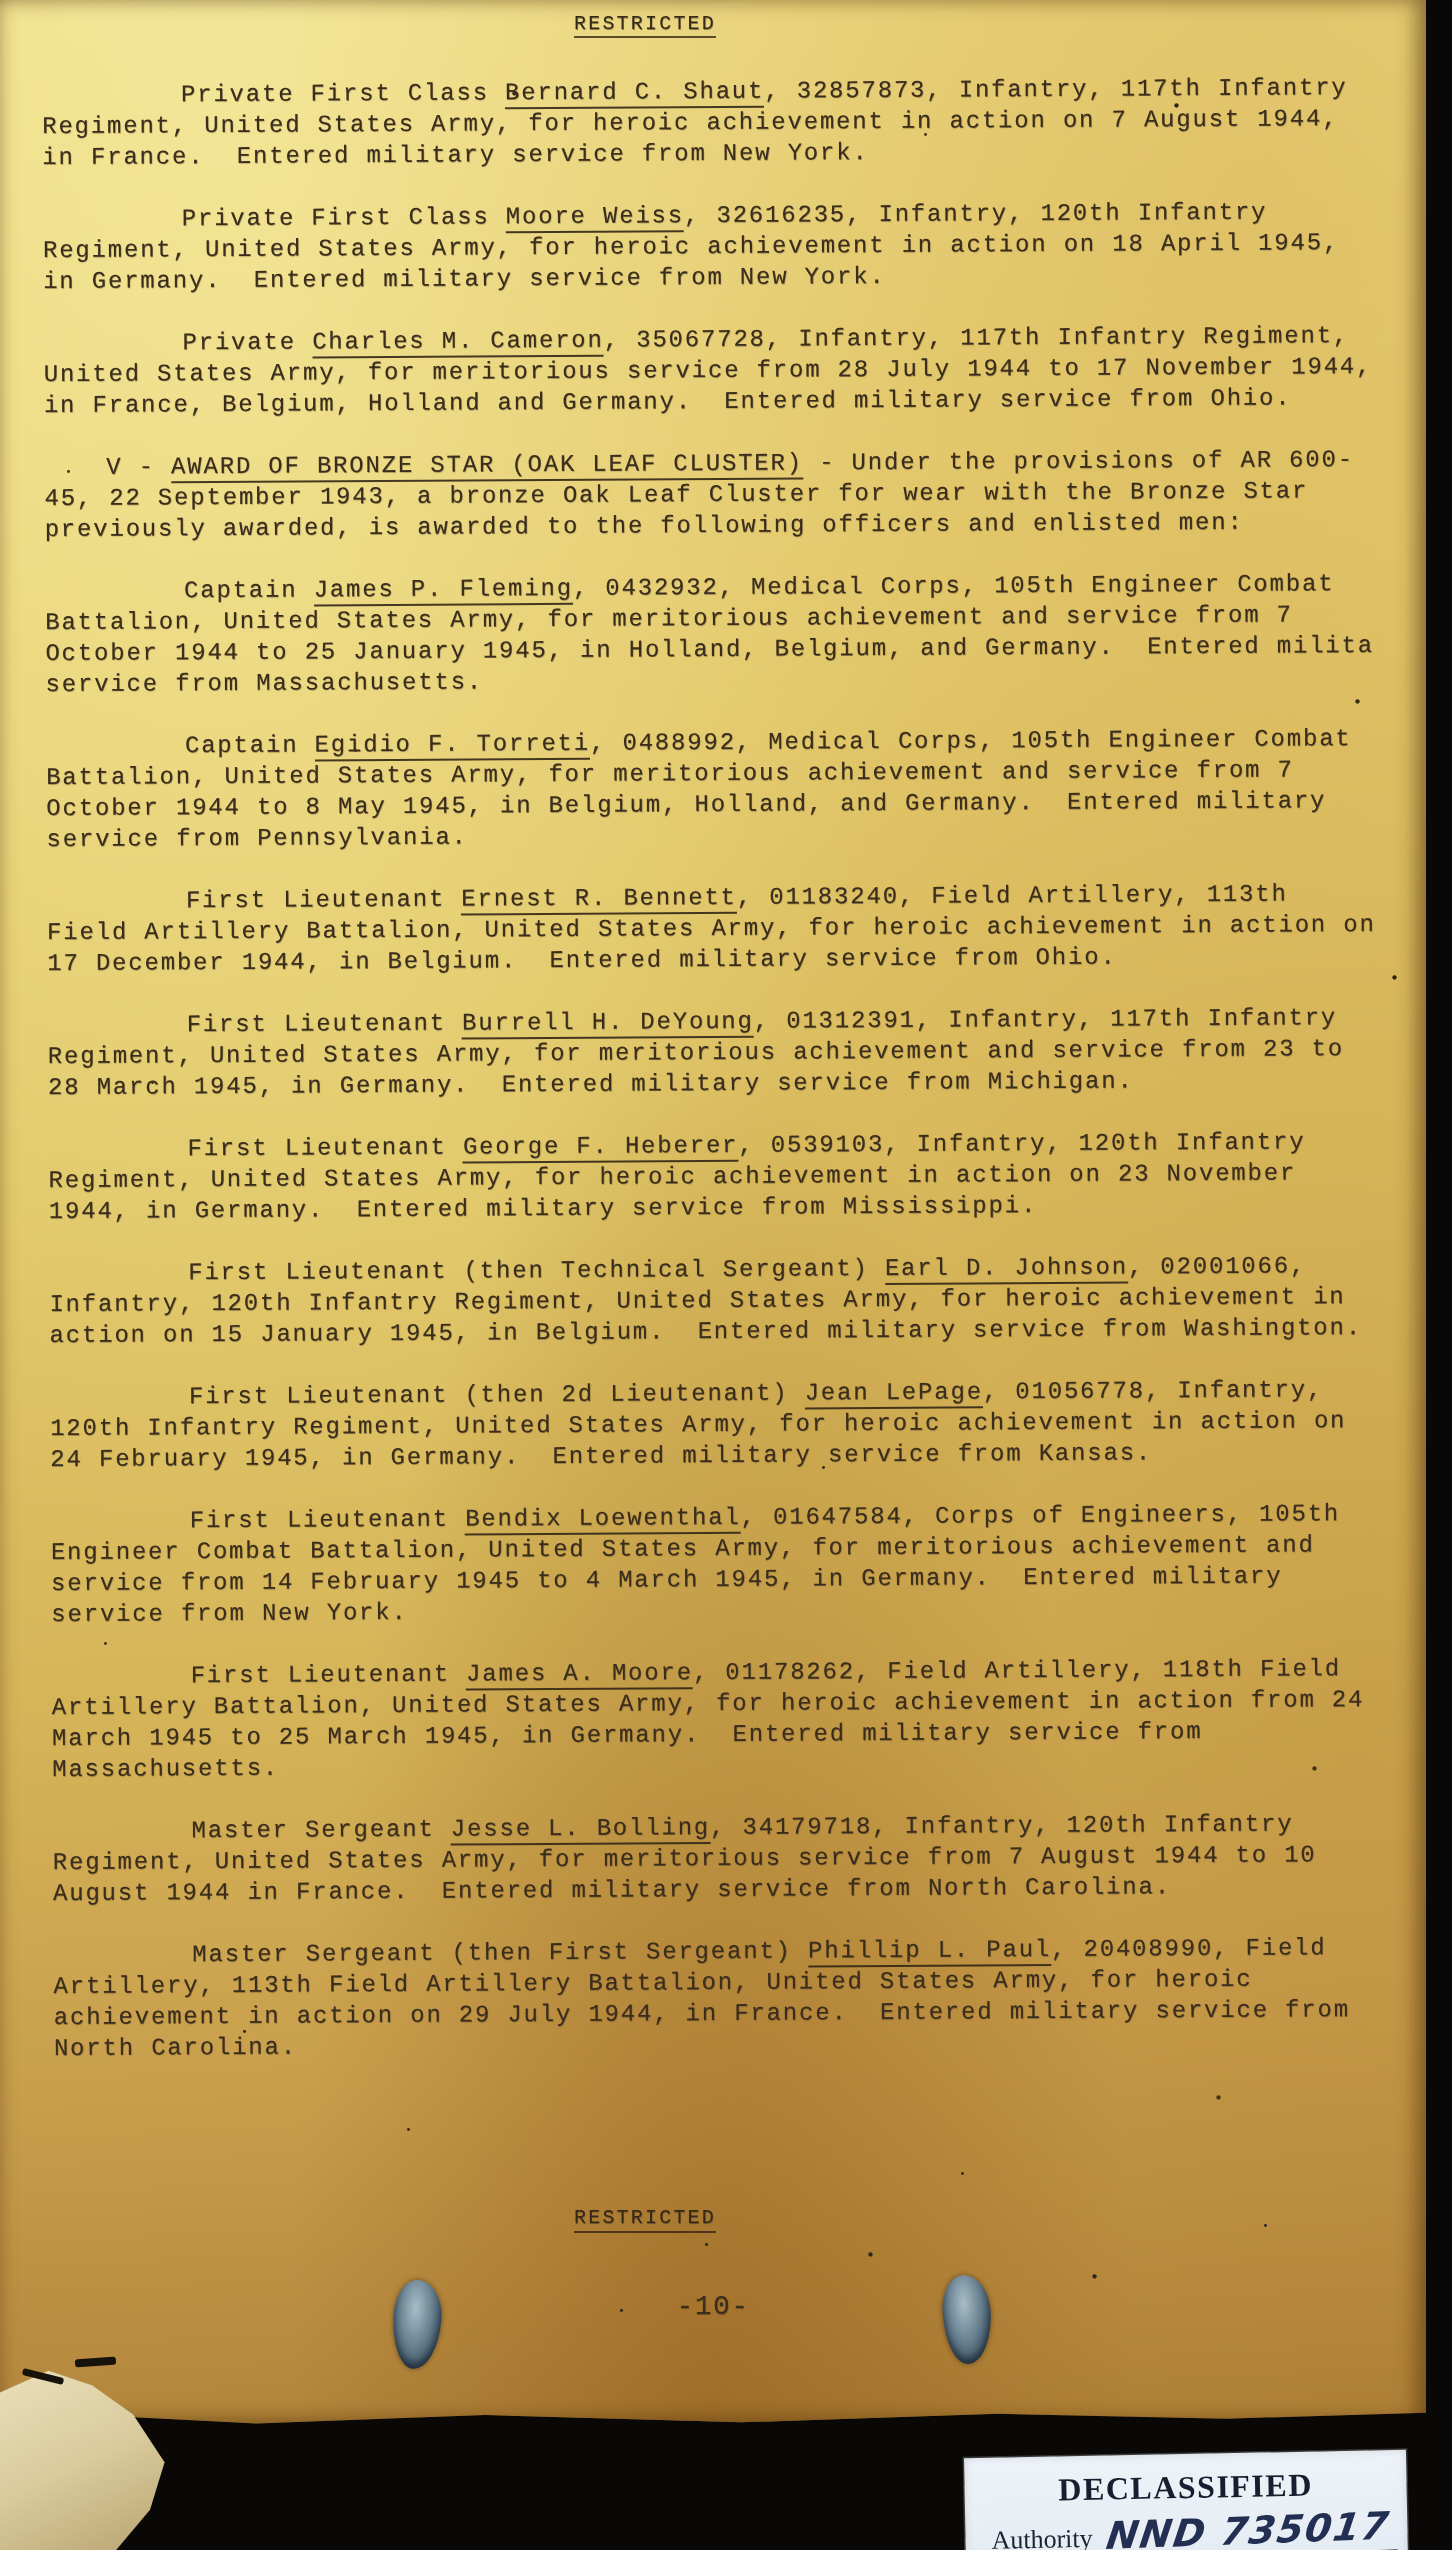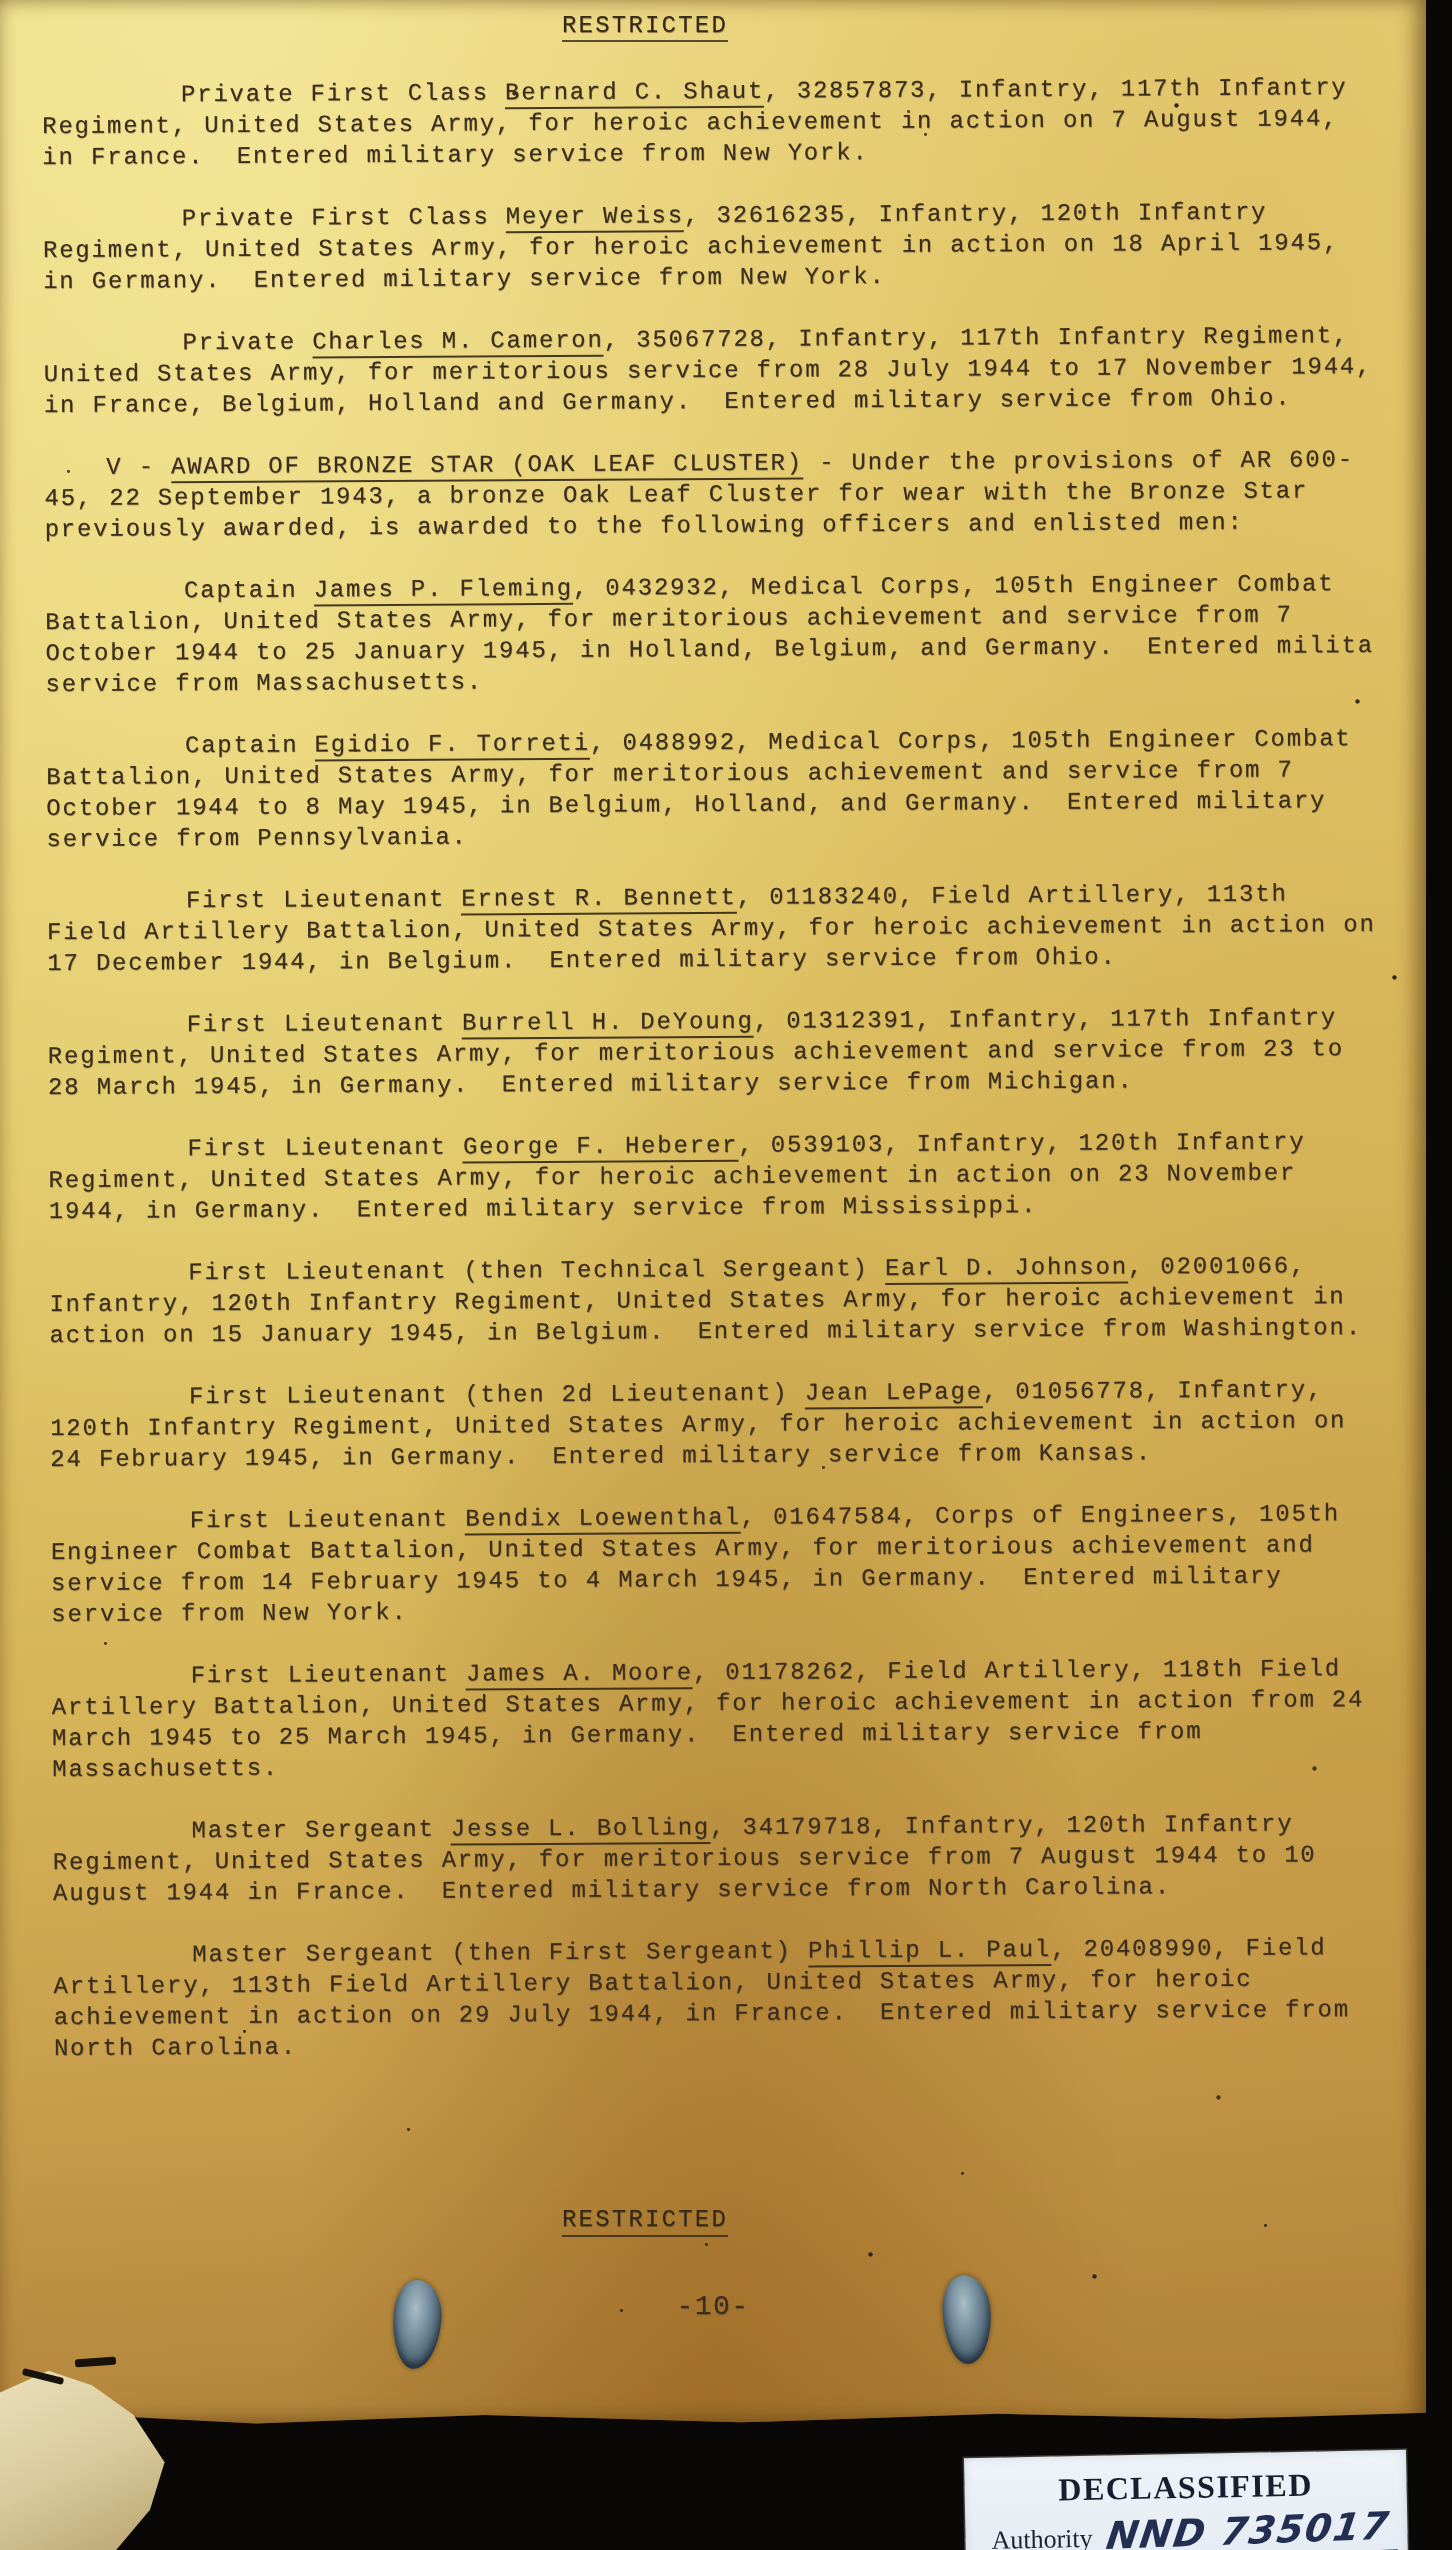--- a/index.html
+++ b/index.html
@@ -10,21 +10,21 @@
     background:
       radial-gradient(ellipse at 88% 10%, rgba(196,140,52,0.30), transparent 55%),
       radial-gradient(ellipse at 15% 4%, rgba(255,248,190,0.35), transparent 45%),
       radial-gradient(ellipse at 50% 103%, rgba(140,86,22,0.50), transparent 42%),
       radial-gradient(ellipse at 95% 70%, rgba(170,115,40,0.28), transparent 50%),
       linear-gradient(177deg,#eedd84 0%,#e8d375 26%,#e0c767 48%,#d6b559 68%,#c89e4c 84%,#b78a3f 95%,#ad8037 100%);
     clip-path:polygon(0% 0%,100% 0%,100% 99.45%,86% 99.7%,70% 99.5%,52% 99.85%,34% 99.55%,18% 99.9%,8% 99.6%,0% 100%);
     box-shadow:inset -10.3px 0 20.5px rgba(70,45,12,0.45), inset 0 -7.3px 17.6px rgba(90,58,18,0.35);}
 
   .classification{position:absolute;left:0;width:1290px;text-align:center;
-    font-size:24px;letter-spacing:2.2px;color:#342817;
+    font-size:20px;letter-spacing:2.2px;color:#342817;
     text-shadow:0.4px 0.6px 0.7px rgba(56,42,24,0.55);}
   .classification span{display:inline-block;border-bottom:2.2px solid rgba(52,39,22,0.8);padding-bottom:1.5px;}
   .hdr{top:11.7px;}
   .ftr{top:2206px;}
 
   .content{position:absolute;left:48px;top:76px;width:1330px;transform:rotate(-0.35deg);}
   .para{font-size:24px;line-height:31px;letter-spacing:1.8px;color:#3b2d1c;
     margin:0 0 31px 0;text-indent:139px;white-space:pre-wrap;
     text-shadow:0.5px 0.7px 0.7px rgba(62,47,28,0.5);}
   .para.section{text-indent:62px;}
@@ -71,21 +71,21 @@
 </style>
 </head>
 <body>
 
 <div class="paper">
 
   <div class="classification hdr"><span>RESTRICTED</span></div>
 
   <div class="content">
     <p class="para"><span>Private First Class </span><span class="uname">Bernard C. Shaut</span><span>, 32857873, Infantry, 117th Infantry Regiment, United States Army, for heroic achievement in action on 7 August 1944, in France.  Entered military service from New York.</span></p>
-    <p class="para"><span>Private First Class </span><span class="uname">Meyer Weiss</span><span>, 32616235, Infantry, 120th Infantry Regiment, United States Army, for heroic achievement in action on 18 April 1945, in Germany.  Entered military service from New York.</span></p>
+    <p class="para"><span>Private First Class </span><span class="uname">Moore Weiss</span><span>, 32616235, Infantry, 120th Infantry Regiment, United States Army, for heroic achievement in action on 18 April 1945, in Germany.  Entered military service from New York.</span></p>
     <p class="para"><span>Private </span><span class="uname">Charles M. Cameron</span><span>, 35067728, Infantry, 117th Infantry Regiment, United States Army, for meritorious service from 28 July 1944 to 17 November 1944, in France, Belgium, Holland and Germany.  Entered military service from Ohio.</span></p>
     <p class="para section"><span>V - </span><span class="uname">AWARD OF BRONZE STAR (OAK LEAF CLUSTER)</span><span> - Under the provisions of AR 600-45, 22 September 1943, a bronze Oak Leaf Cluster for wear with the Bronze Star previously awarded, is awarded to the following officers and enlisted men:</span></p>
     <p class="para"><span>Captain </span><span class="uname">James P. Fleming</span><span>, 0432932, Medical Corps, 105th Engineer Combat Battalion, United States Army, for meritorious achievement and service from 7 October 1944 to 25 January 1945, in Holland, Belgium, and Germany.  Entered milita service from Massachusetts.</span></p>
     <p class="para"><span>Captain </span><span class="uname">Egidio F. Torreti</span><span>, 0488992, Medical Corps, 105th Engineer Combat Battalion, United States Army, for meritorious achievement and service from 7 October 1944 to 8 May 1945, in Belgium, Holland, and Germany.  Entered military service from Pennsylvania.</span></p>
     <p class="para"><span>First Lieutenant </span><span class="uname">Ernest R. Bennett</span><span>, 01183240, Field Artillery, 113th Field Artillery Battalion, United States Army, for heroic achievement in action on 17 December 1944, in Belgium.  Entered military service from Ohio.</span></p>
     <p class="para"><span>First Lieutenant </span><span class="uname">Burrell H. DeYoung</span><span>, 01312391, Infantry, 117th Infantry Regiment, United States Army, for meritorious achievement and service from 23 to 28 March 1945, in Germany.  Entered military service from Michigan.</span></p>
     <p class="para"><span>First Lieutenant </span><span class="uname">George F. Heberer</span><span>, 0539103, Infantry, 120th Infantry Regiment, United States Army, for heroic achievement in action on 23 November 1944, in Germany.  Entered military service from Mississippi.</span></p>
     <p class="para"><span>First Lieutenant (then Technical Sergeant) </span><span class="uname">Earl D. Johnson</span><span>, 02001066, Infantry, 120th Infantry Regiment, United States Army, for heroic achievement in action on 15 January 1945, in Belgium.  Entered military service from Washington.</span></p>
     <p class="para"><span>First Lieutenant (then 2d Lieutenant) </span><span class="uname">Jean LePage</span><span>, 01056778, Infantry, 120th Infantry Regiment, United States Army, for heroic achievement in action on 24 February 1945, in Germany.  Entered military service from Kansas.</span></p>
     <p class="para"><span>First Lieutenant </span><span class="uname">Bendix Loewenthal</span><span>, 01647584, Corps of Engineers, 105th Engineer Combat Battalion, United States Army, for meritorious achievement and service from 14 February 1945 to 4 March 1945, in Germany.  Entered military service from New York.</span></p>

